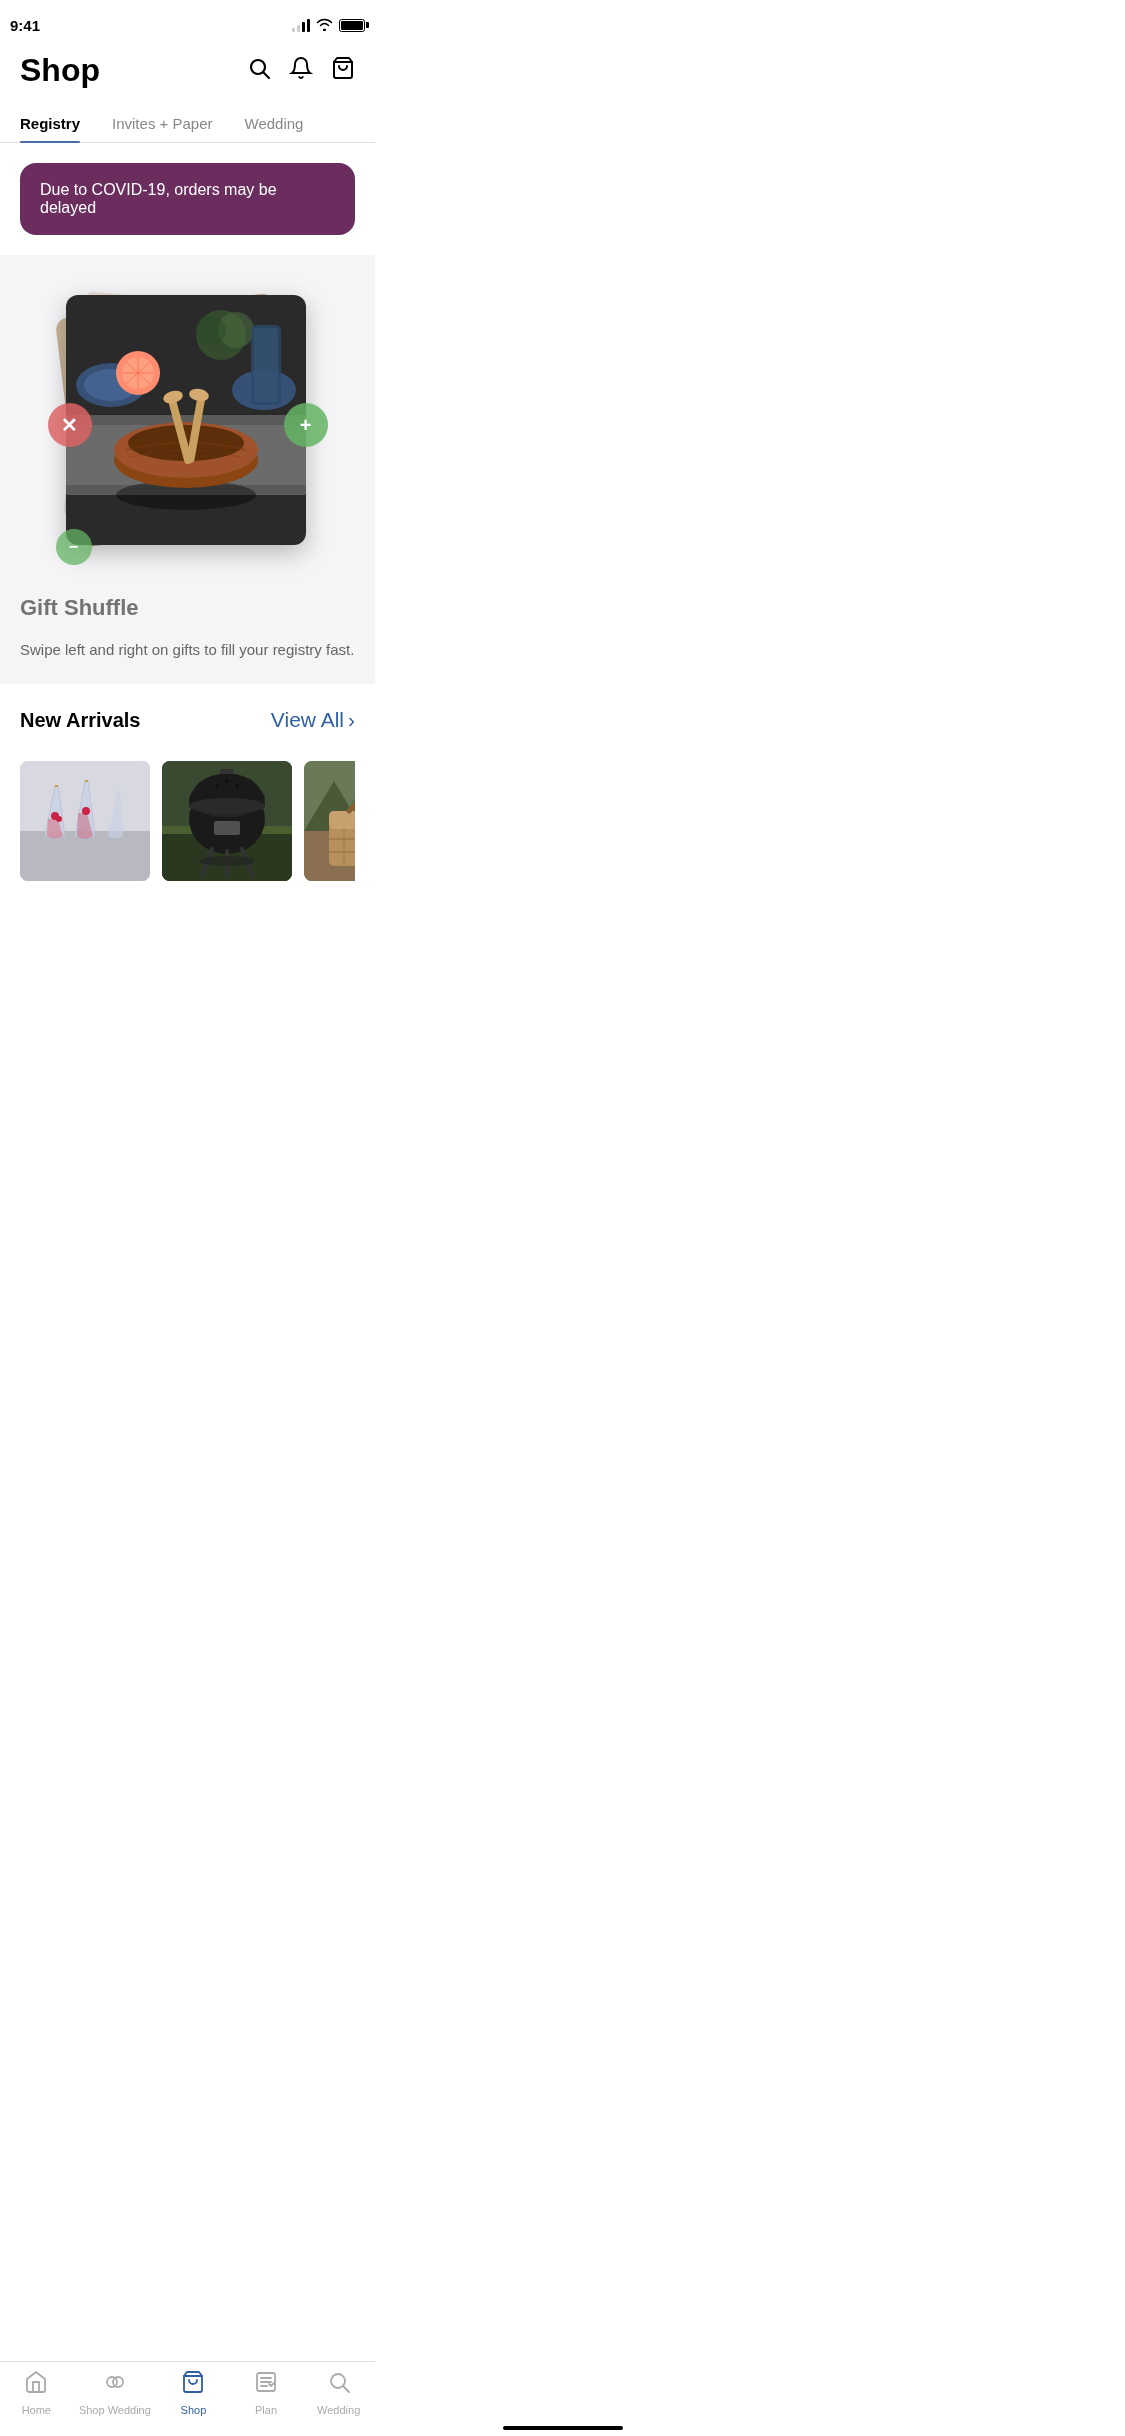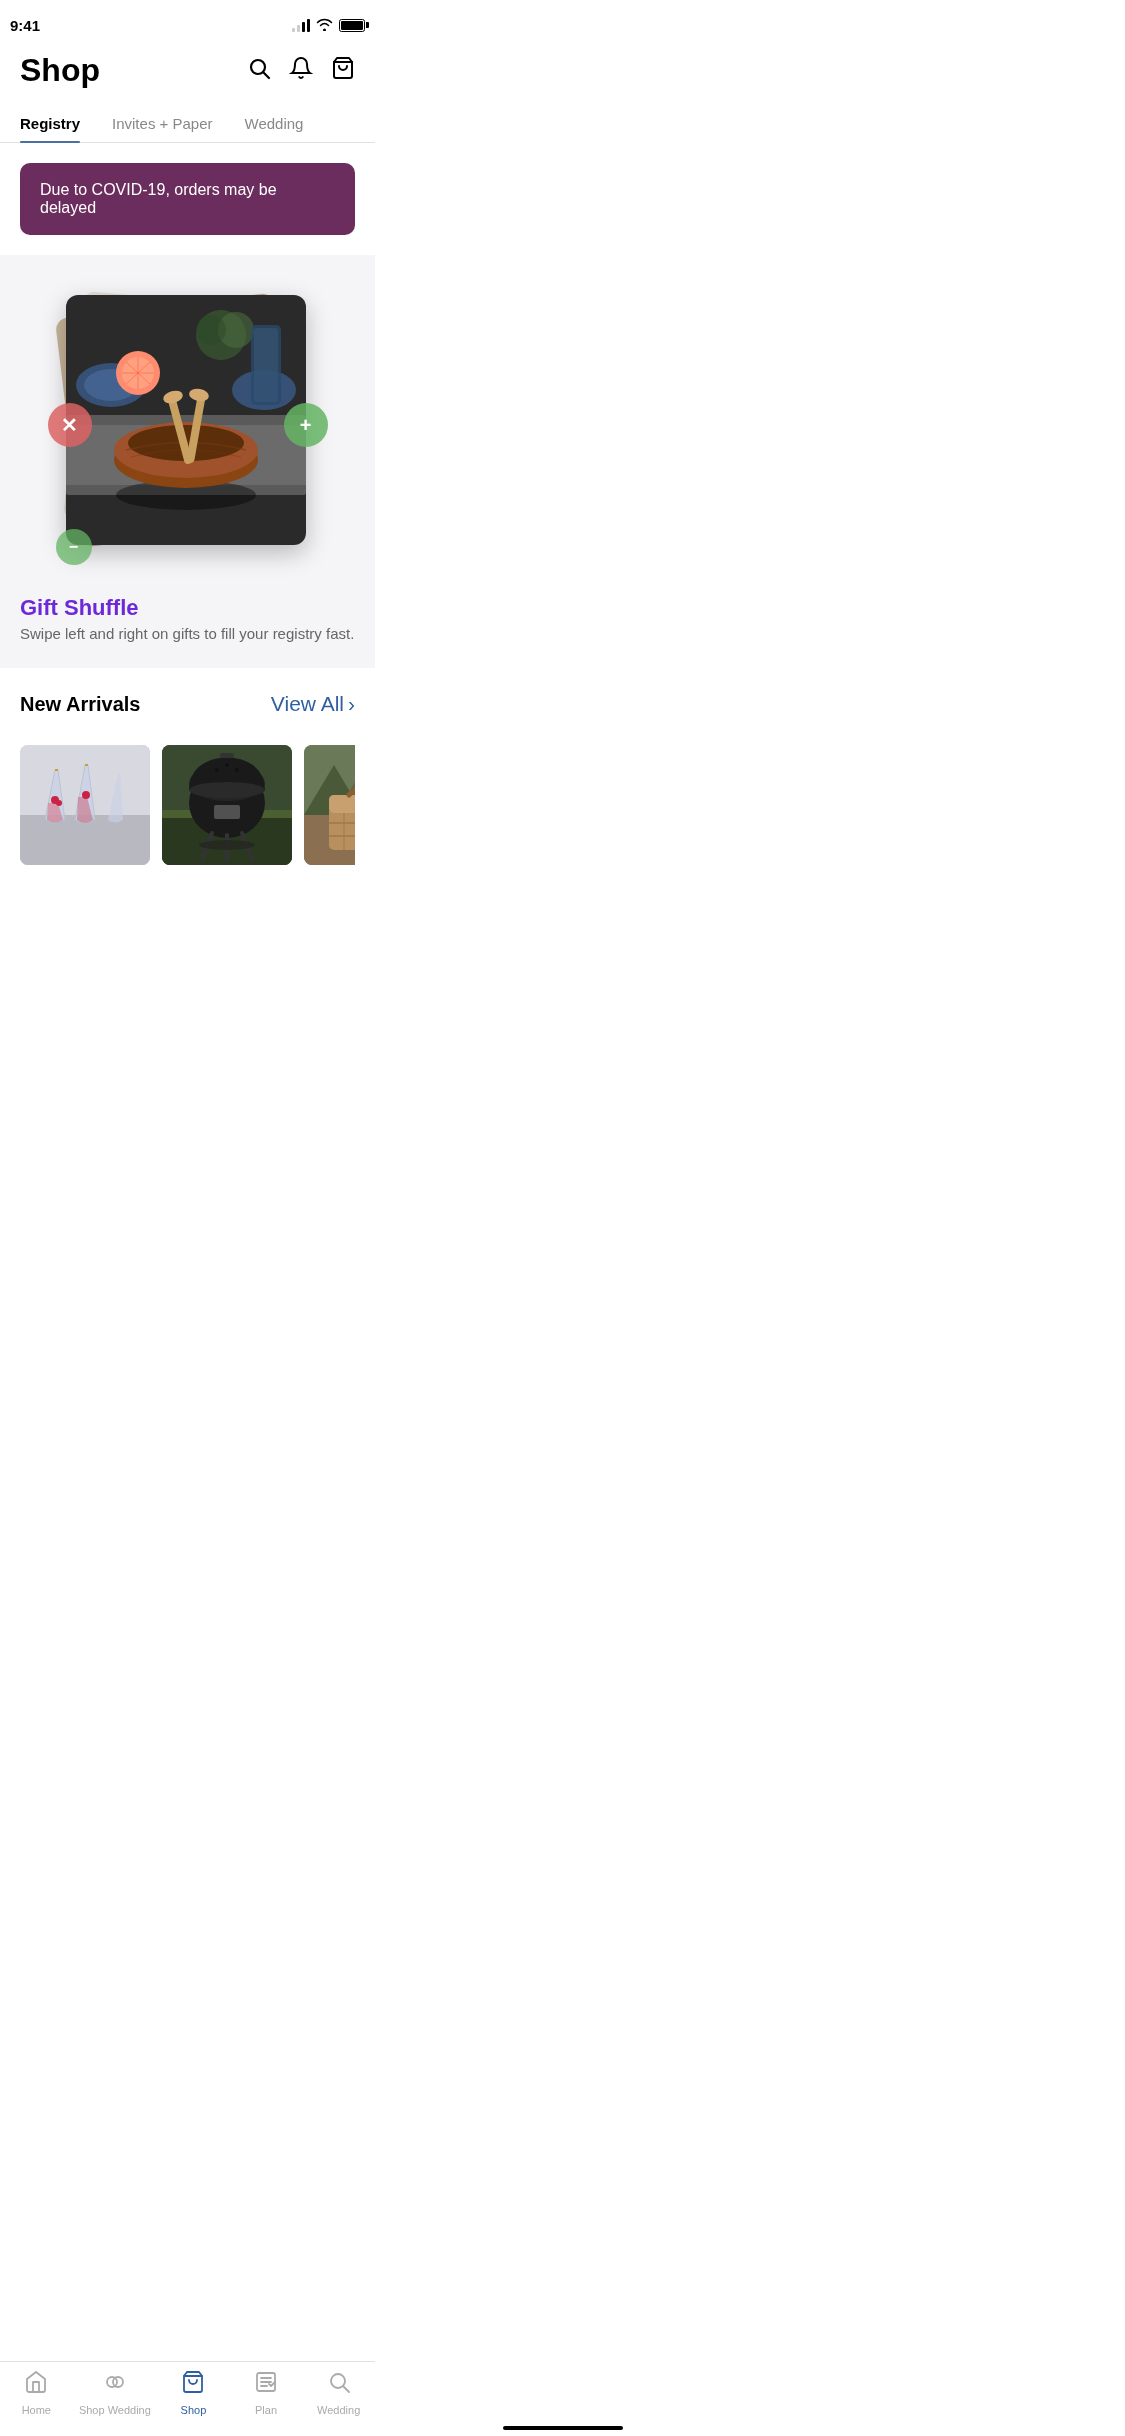--- a/index.html
+++ b/index.html
@@ -121,21 +121,21 @@
       right: 0;
       height: 2.5px;
       background: #4a6fa5;
       border-radius: 2px;
     }
 
     
     .covid-banner {
       margin: 20px 20px;
       background: #6b2d5e;
-      border-radius: 10px;
+      border-radius: 16px;
       padding: 18px 20px;
     }
     .covid-banner-text {
       color: #fff;
       font-size: 16px;
       font-weight: 500;
       text-align: center;
     }
 
     
@@ -190,22 +190,22 @@
       height: 36px;
       font-size: 16px;
     }
 
     .gift-shuffle-info {
       padding: 0 20px;
     }
     .gift-shuffle-title {
       font-size: 22px;
       font-weight: 700;
-      color: #6d28d9;
-      margin-bottom: 2px;
+      color: #737373;
+      margin-bottom: 18px;
     }
     .gift-shuffle-desc {
       font-size: 15px;
       color: #666;
       line-height: 1.4;
     }
 
     
     .new-arrivals {
       padding: 24px 20px 16px;

